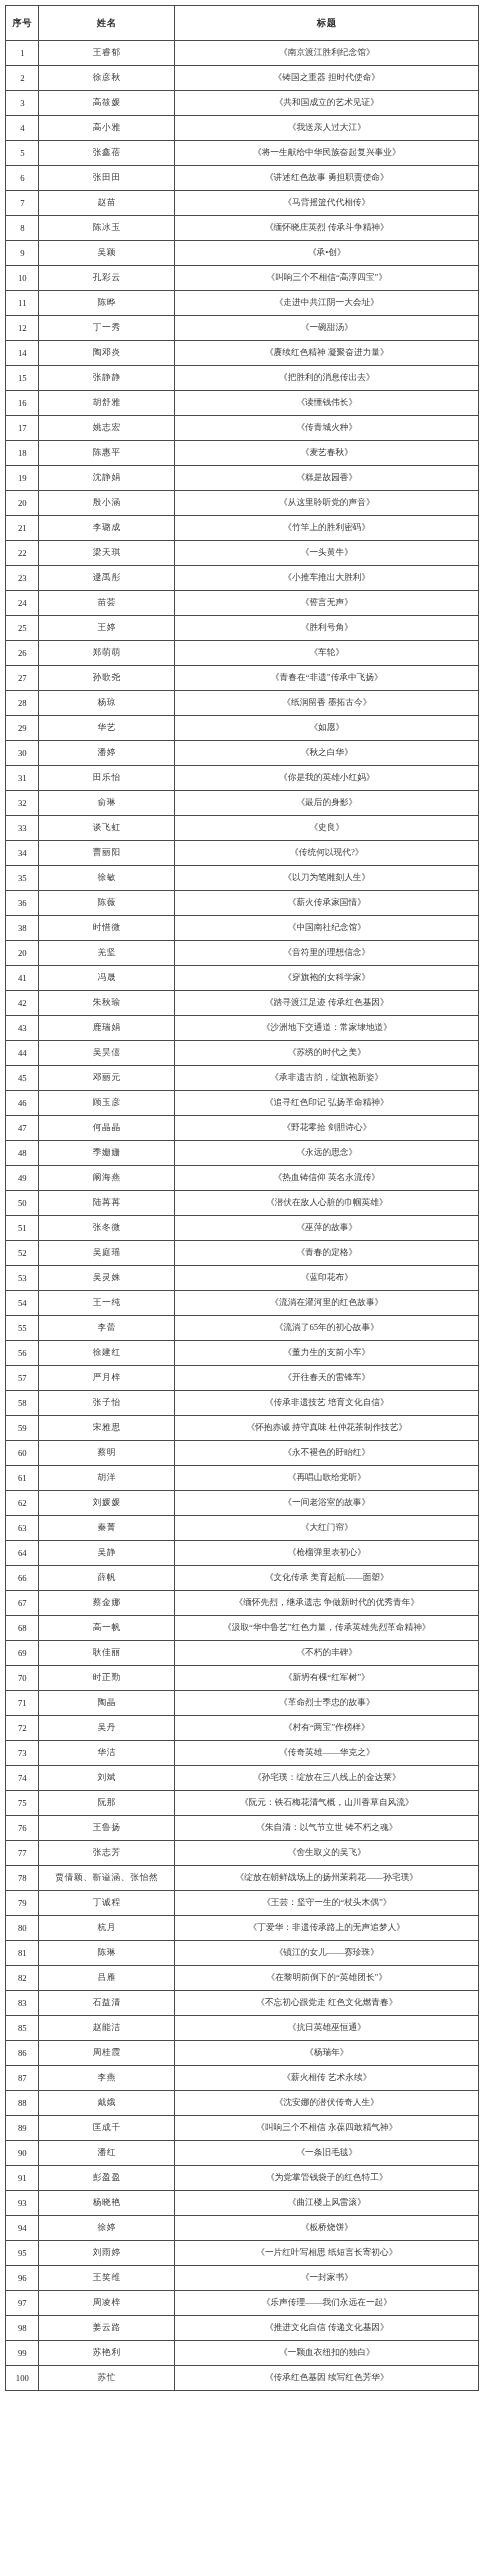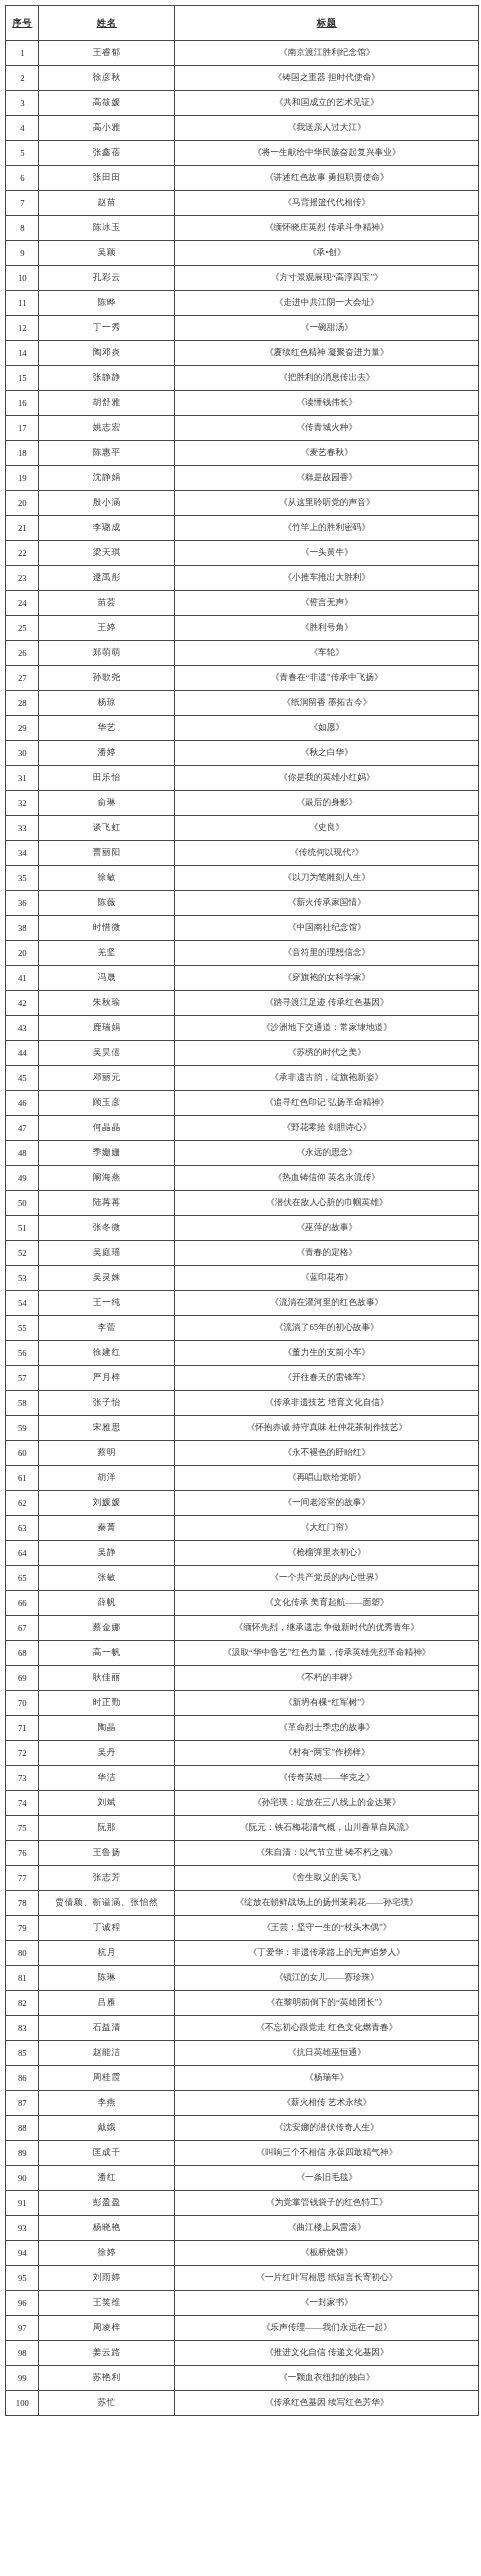--- a/index.html
+++ b/index.html
@@ -34,21 +34,20 @@
     overflow: hidden;
     box-sizing: border-box;
   }
   thead tr { height: 35px; }
   tbody tr { height: 25px; }
   th {
     font-size: 9.4px;
     font-weight: bold;
     color: #2e2e2e;
     letter-spacing: 0.7px;
-    text-decoration: underline;
   }
   td.c-no {
     font-size: 8.7px;
     color: #1f1f1f;
   }
   td.c-name {
     font-size: 8.7px;
     color: #3a3a3a;
     letter-spacing: 0.7px;
   }
@@ -125,21 +124,21 @@
 
   <tr>
     <td class="c-no">9</td>
     <td class="c-name">吴颖</td>
     <td class="c-title">《承•创》</td>
   </tr>
 
   <tr>
     <td class="c-no">10</td>
     <td class="c-name">孔彩云</td>
-    <td class="c-title">《方寸景观展现“高淳四宝”》</td>
+    <td class="c-title">《叫响三个不相信“高淳四宝”》</td>
   </tr>
 
   <tr>
     <td class="c-no">11</td>
     <td class="c-name">陈晔</td>
     <td class="c-title">《走进中共江阴一大会址》</td>
   </tr>
 
   <tr>
     <td class="c-no">12</td>
@@ -437,25 +436,20 @@
     <td class="c-name">秦菁</td>
     <td class="c-title">《大红门帘》</td>
   </tr>
 
   <tr>
     <td class="c-no">64</td>
     <td class="c-name">吴静</td>
     <td class="c-title">《枪榴弹里表初心》</td>
   </tr>
 
-  <tr>
-    <td class="c-no">65</td>
-    <td class="c-name">张敏</td>
-    <td class="c-title">《一个共产党员的内心世界》</td>
-  </tr>
 
   <tr>
     <td class="c-no">66</td>
     <td class="c-name">薛帆</td>
     <td class="c-title">《文化传承 美育起航——面塑》</td>
   </tr>
 
   <tr>
     <td class="c-no">67</td>
     <td class="c-name">蔡金娜</td>

